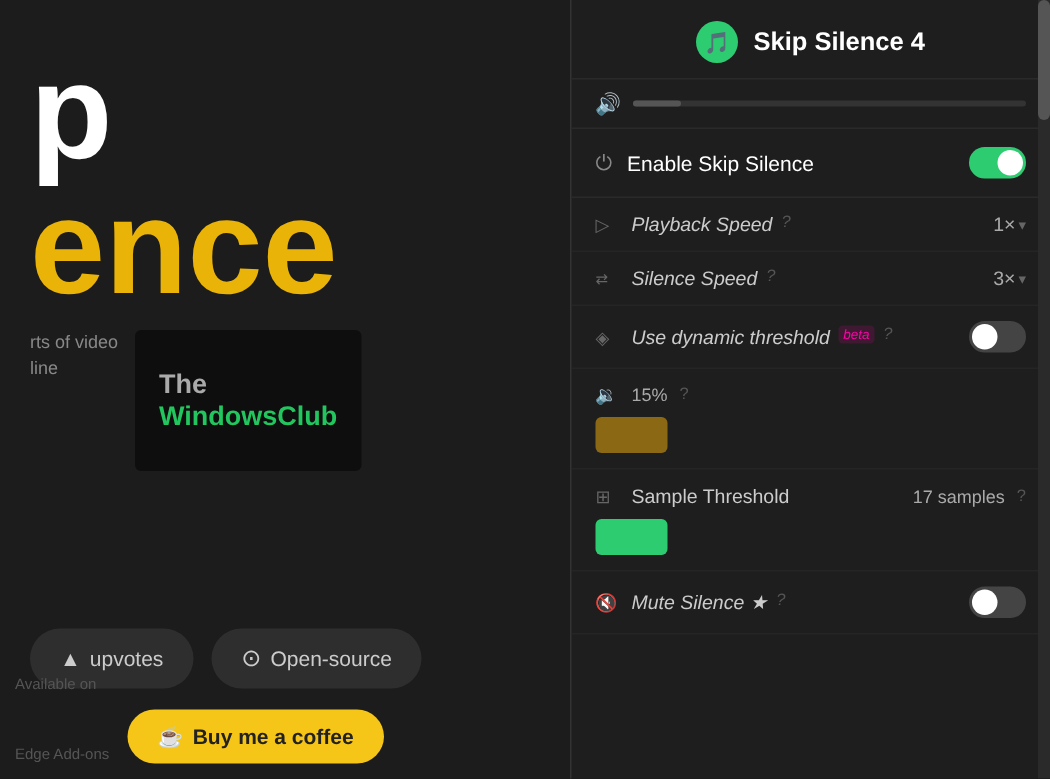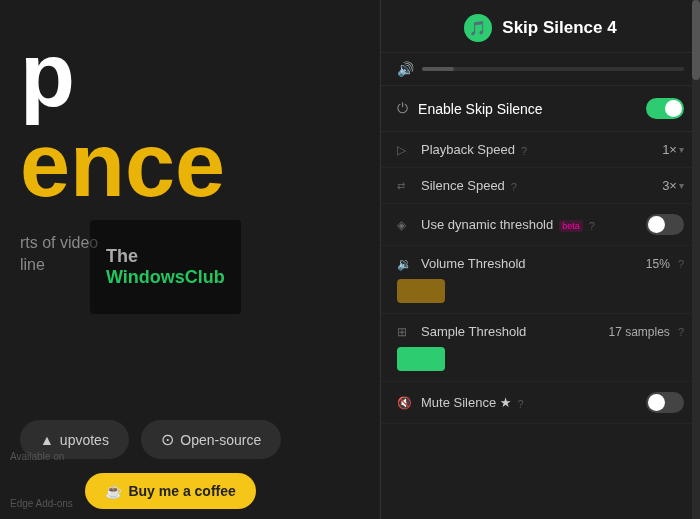--- a/index.html
+++ b/index.html
@@ -32,23 +32,23 @@
       line-height: 1;
       margin-bottom: 0;
     }
     .bg-title-ence {
       font-size: 90px;
       font-weight: 900;
       color: #eab308;
       line-height: 1;
     }
     .bg-subtitle {
-      font-size: 16px;
+      font-size: 12px;
       color: #888;
-      margin-top: 22px;
+      margin-top: 10px;
       line-height: 1.4;
     }
     .bg-buttons {
       display: flex;
       gap: 12px;
       margin-top: 30px;
     }
     .bg-btn {
       background: #2e2e2e;
       color: #ccc;
@@ -237,22 +237,23 @@
     .setting-icon {
       color: #666;
       font-size: 12px;
       min-width: 16px;
     }
     .setting-label {
       flex: 1;
       font-size: 13px;
       color: #ccc;
       display: flex;
-      align-items: flex-end;
+      align-items: flex-start;
       gap: 6px;
+      font-style: italic;
     }
     .setting-help {
       color: #555;
       font-size: 11px;
       cursor: pointer;
     }
     .setting-value {
       font-size: 13px;
       color: #aaa;
       display: flex;
@@ -417,21 +418,20 @@
         <span class="setting-help">?</span>
       </span>
       <div class="toggle off">
         <div class="toggle-thumb"></div>
       </div>
     </div>
 
     <div class="threshold-section">
       <div class="threshold-header">
         <span class="threshold-icon">🔉</span>
-        <span class="threshold-label">Volume Threshold</span>
         <span class="threshold-percent">15%</span>
         <span class="threshold-help">?</span>
       </div>
       <div class="threshold-color-block" style="background: #8B6914;"></div>
     </div>
 
     <div class="threshold-section">
       <div class="threshold-header">
         <span class="threshold-icon">⊞</span>
         <span class="threshold-label">Sample Threshold</span>

